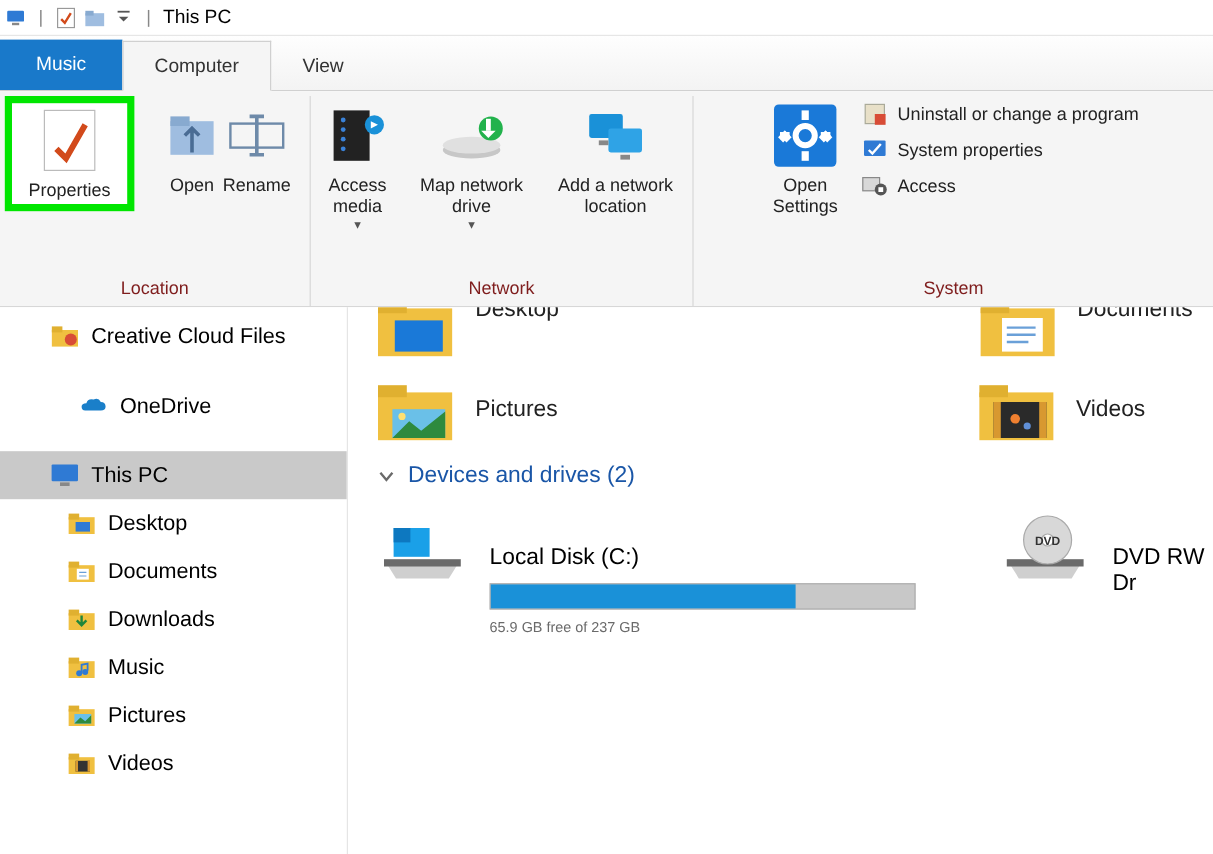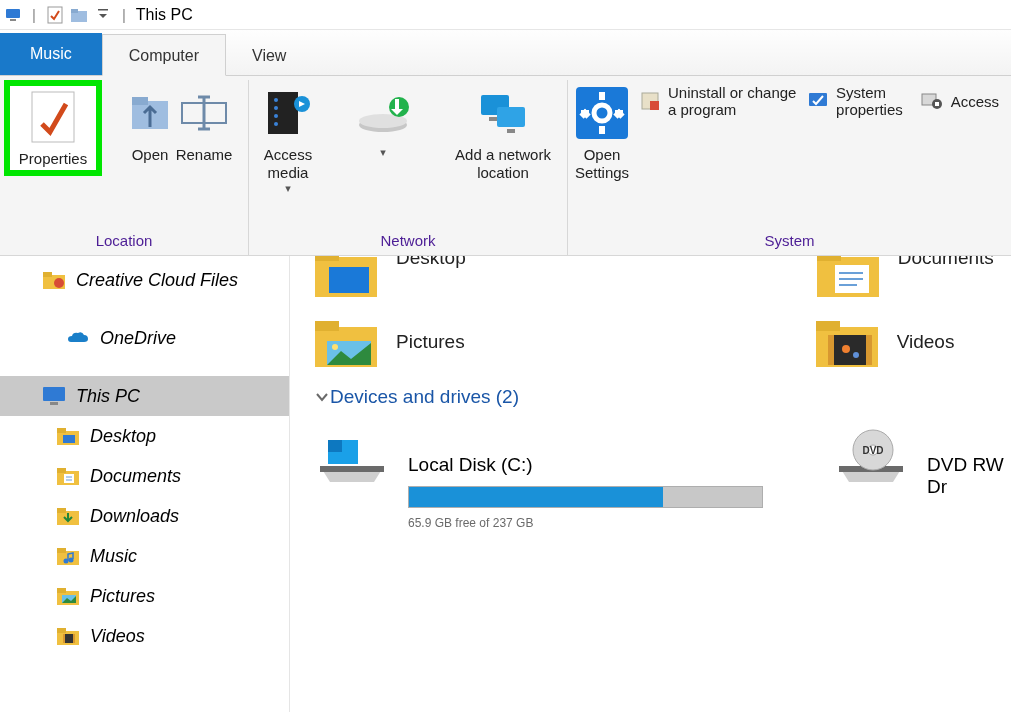--- a/index.html
+++ b/index.html
@@ -66,21 +66,21 @@
     padding: 0 4px;
   }
   .ribbon-group-body {
     display:flex;
     flex:1;
     align-items:flex-start;
   }
   .ribbon-group-label {
     text-align:right;
     font-size:15px;
-    color:#4c1d95;
+    color:#7f1d1d;
     padding: 4px 0 6px;
   }
   .rbtn {
     display:flex;
     flex-direction:column;
     align-items:center;
     justify-content:flex-start;
     width: 80px;
     padding: 4px 2px;
     text-align:center;
@@ -90,63 +90,64 @@
   }
   .rbtn .icon { height: 58px; display:flex; align-items:center; justify-content:center; margin-bottom:4px;}
   .rbtn.wide { width: 120px; }
   .highlight {
     border: 6px solid #00e600;
     background: #fff;
     padding: 2px;
   }
   .rlist {
     display:flex;
+    flex-direction:column;
     gap:8px;
     padding: 4px 8px;
     font-size:15px;
+    text-align:right;
   }
   .rlist-item { display:flex; align-items:center; gap:8px; }
   .mini-icon { width:22px; height:22px; display:flex; align-items:center; justify-content:center;}
   
   .content { display:flex; height: calc(712px - 30px - 46px - 180px); }
   .sidebar {
     width: 290px;
     background:#fff;
     border-right:1px solid #e5e5e5;
     padding-top:4px;
     overflow:hidden;
   }
   .tree-item {
     display:flex;
     align-items:center;
     gap:10px;
     padding: 8px 10px 8px 50px;
     font-size:18px;
     color:#000;
-    font-style:italic;
   }
   .tree-item.root { padding-left: 42px; }
   .tree-item.child { padding-left: 56px; }
   .tree-item.selected { background:#c9c9c9; }
   .tree-icon { width:24px; height:24px; display:flex; align-items:center; justify-content:center;}
   .main {
     flex:1;
     background:#fff;
     padding: 0 0 0 24px;
     overflow:hidden;
   }
   .folder-row {
     display:flex;
     gap:110px;
     margin-bottom:18px;
   }
   .folder-item { display:flex; align-items:center; gap:18px; font-size:19px;}
   .folder-icon { width:64px; height:52px; display:flex; align-items:center; justify-content:center;}
   .section-header {
-    display:flex; align-items:center; 
+    display:flex; align-items:center; gap:10px;
     color:#1a56a7; font-size:19px; margin: 9px 0 18px; cursor:default;
   }
   .drive-row { display:flex; gap: 70px; }
   .drive-item { display:flex; align-items:flex-start; gap:18px; font-size:19px;}
   .drive-label { margin-bottom:10px; color:#000;margin-top:28px;}
   .progress {
     width: 355px; height:22px; background:#c8c8c8; margin-bottom:8px;
     position:relative; border:1px solid #aeaeae;
   }
   .progress-fill { height:100%; background:#1a91d8; }
@@ -190,21 +191,21 @@
 <div class="tabs">
   <div class="tab file">Music</div>
   <div class="tab active">Computer</div>
   <div class="tab">View</div>
 </div>
 
 <div class="ribbon">
 
   <div class="ribbon-group">
     <div class="ribbon-group-body">
-      <div class="rbtn highlight" style="width:98px;">
+      <div class="rbtn highlight" style="width:108px;">
         <span class="icon">
           <svg width="46" height="54">
               <rect x="2" y="2" width="42" height="50" fill="#fff" stroke="#bbb"></rect>
               <path d="M12 34 L20 42 L36 14" stroke="#d24a1b" fill="none" stroke-width="5"></path>
             </svg>
         </span>
         <span>Properties</span>
       </div>
       <div class="rbtn" style="width:62px;padding-left:36px;">
         <span class="icon">
@@ -251,20 +252,21 @@
       <div class="rbtn wide">
         <span class="icon">
           <svg width="56" height="44">
               <ellipse cx="28" cy="34" rx="24" ry="7" fill="#c7c7c7"></ellipse>
               <ellipse cx="28" cy="30" rx="24" ry="7" fill="#e0e0e0"></ellipse>
               <circle cx="44" cy="16" r="10" fill="#22b24c"></circle>
               <rect x="40" y="8" width="4" height="10" fill="#fff"></rect>
               <path d="M36 18 L42 24 L48 18 Z" fill="#fff"></path>
             </svg>
         </span>
+        <span>Map network drive</span>
         <span style="font-size:11px;color:#555;">▾</span>
       </div>
       <div class="rbtn wide">
         <span class="icon">
           <svg width="60" height="48">
               <rect x="8" y="6" width="28" height="20" fill="#1a91d8" rx="2"></rect>
               <rect x="24" y="18" width="28" height="20" fill="#2fa3e6" rx="2"></rect>
               <rect x="16" y="28" width="8" height="4" fill="#888"></rect>
               <rect x="34" y="40" width="8" height="4" fill="#888"></rect>
             </svg>

